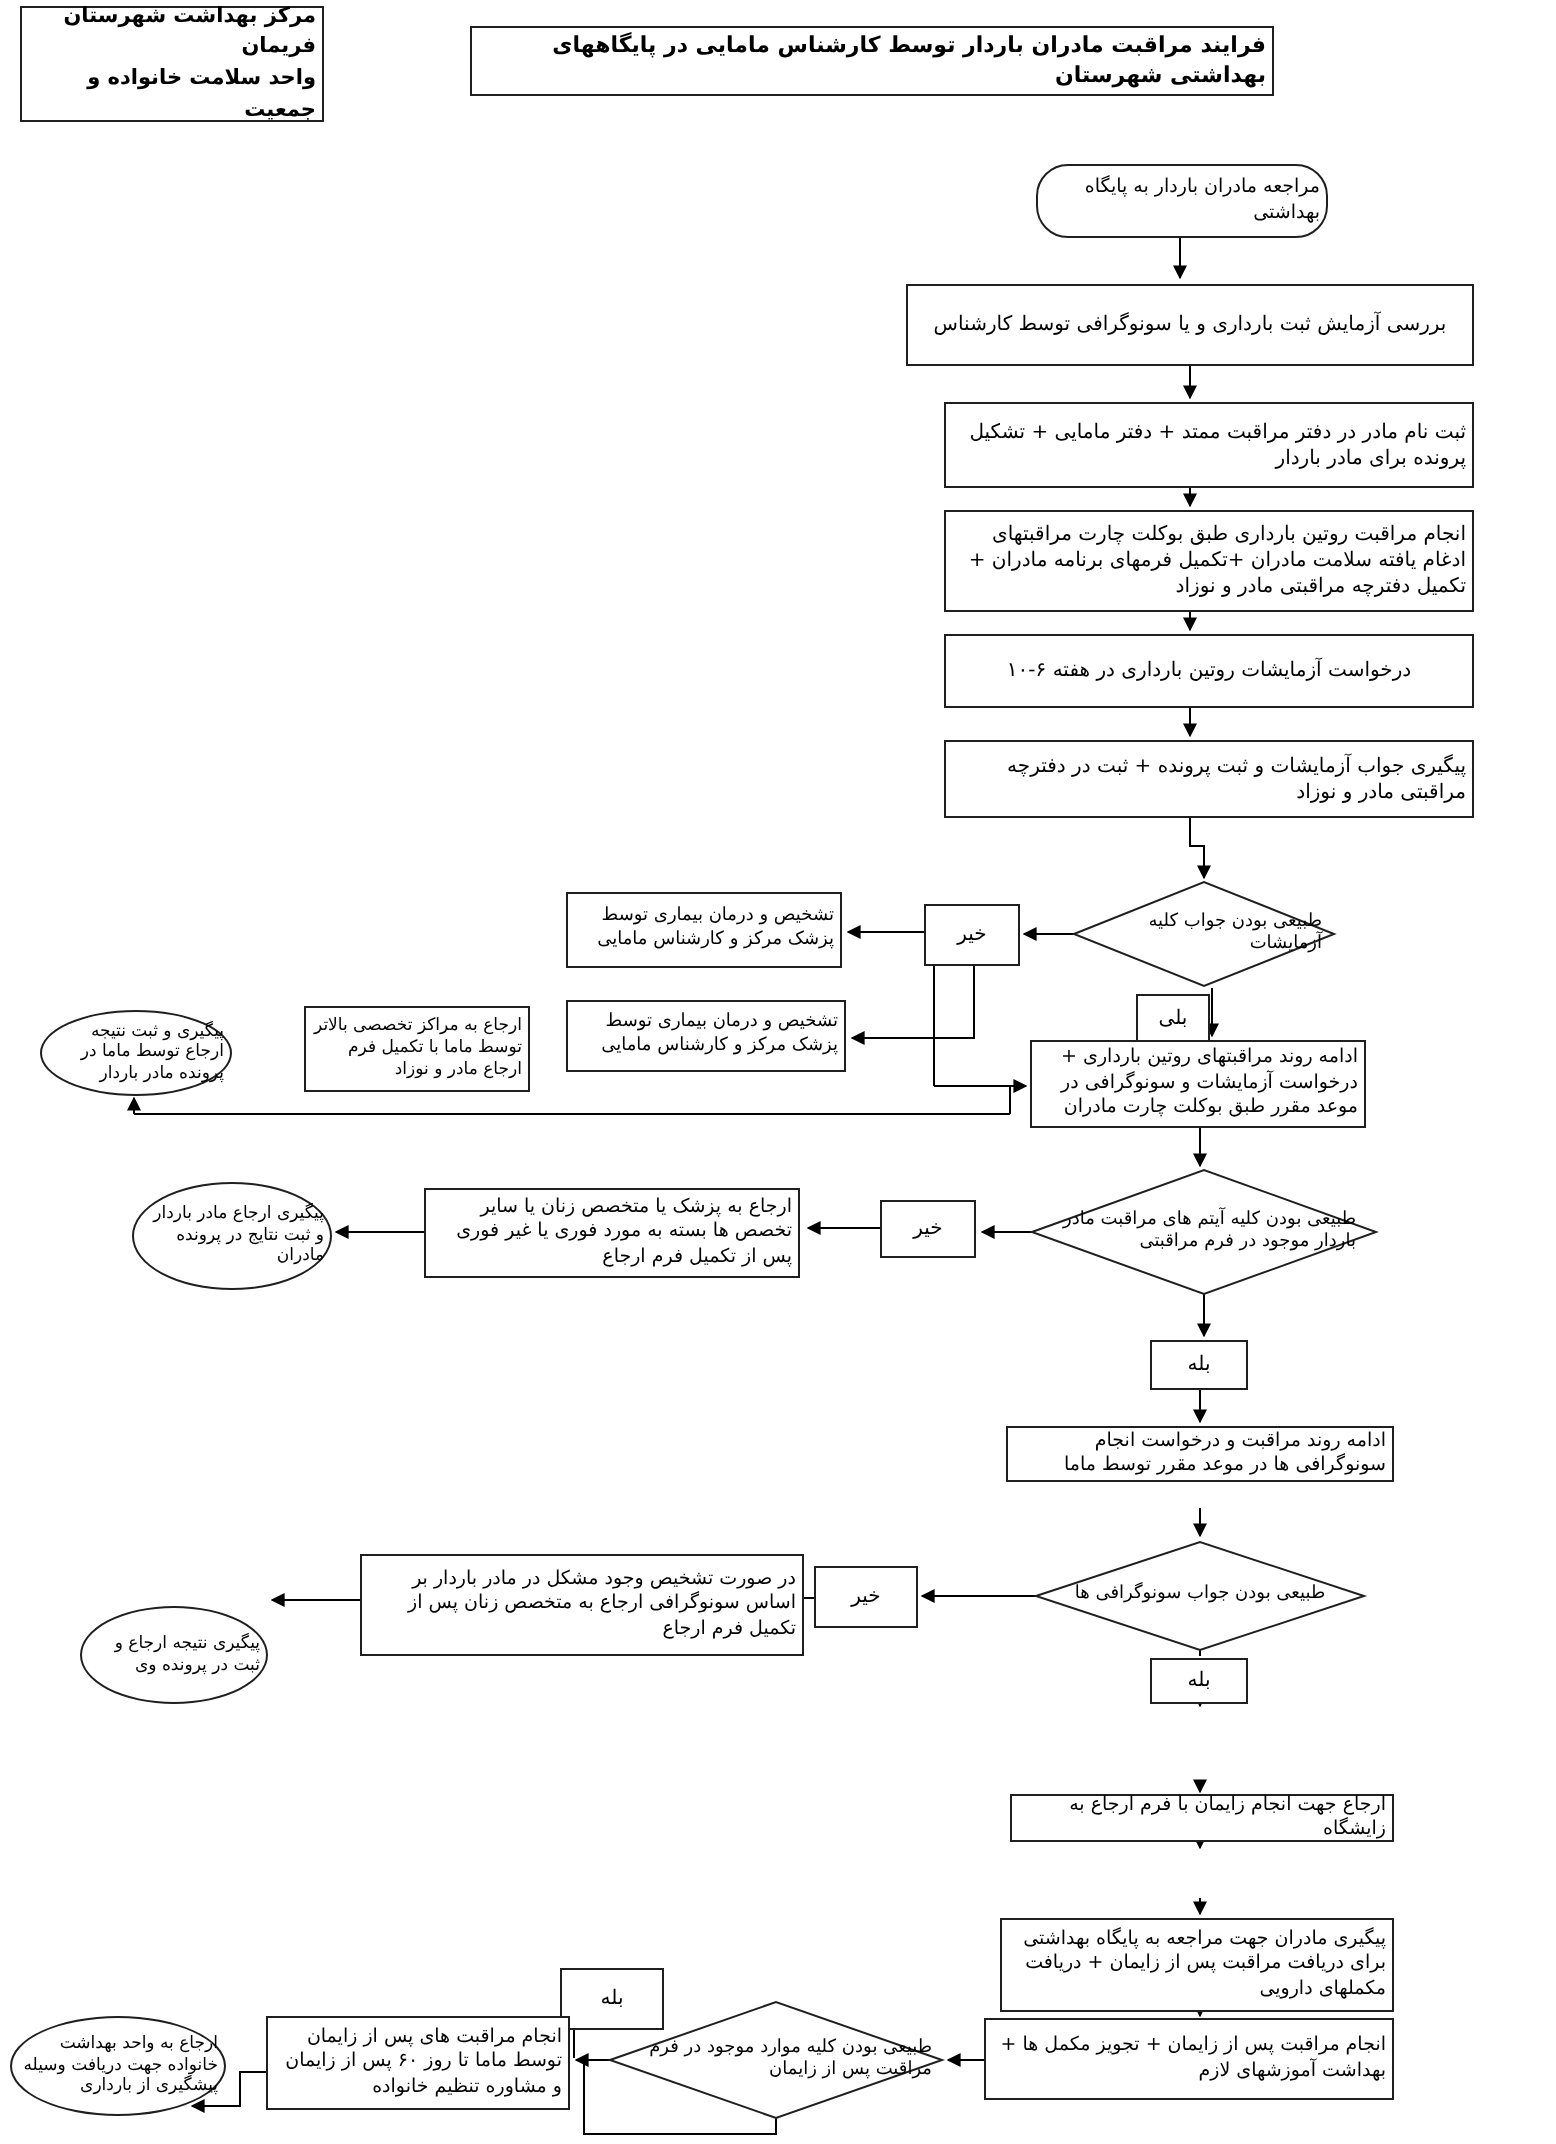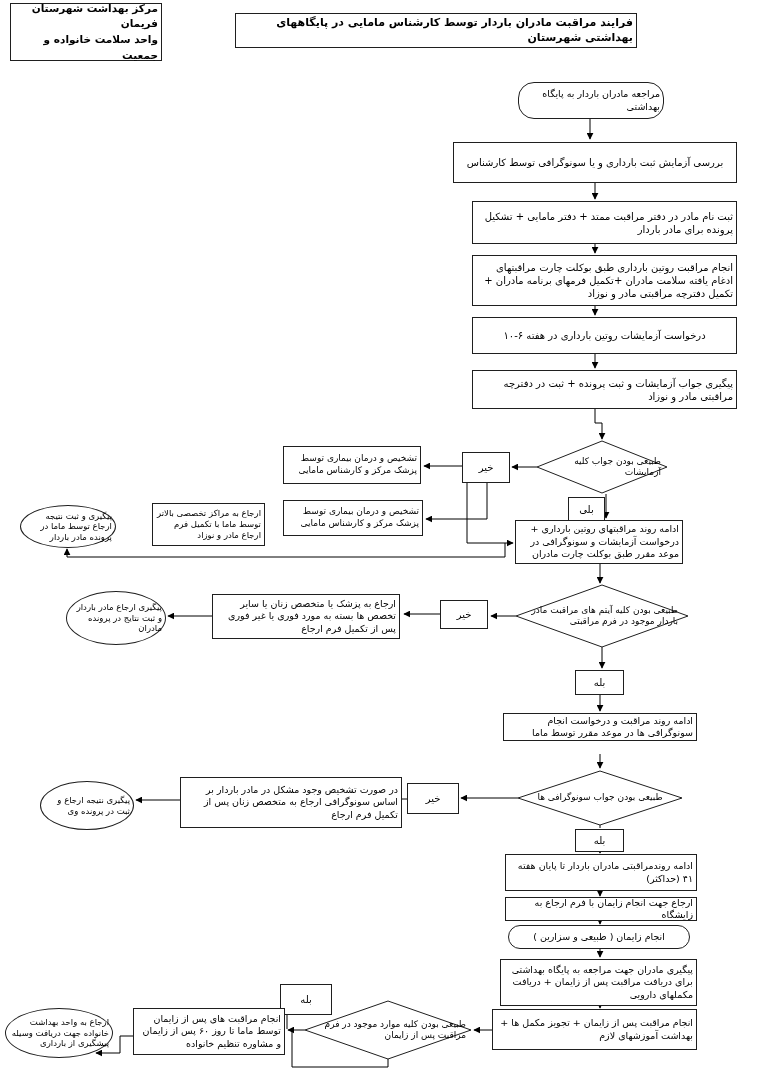--- a/index.html
+++ b/index.html
@@ -101,25 +101,23 @@
   <div class="n dlabel" style="left:526px;top:594px;width:152px;height:44px;">طبیعی بودن کلیه آیتم های مراقبت مادر باردار موجود در فرم مراقبتی</div>
   <div class="n b2" style="left:440px;top:600px;width:48px;height:29px;">خیر</div>
   <div class="n b2 f95" style="left:212px;top:594px;width:188px;height:45px;">ارجاع به پزشک یا متخصص زنان یا سایر تخصص ها بسته به مورد فوری یا غیر فوری پس از تکمیل فرم ارجاع</div>
   <div class="n oval" style="left:66px;top:591px;width:100px;height:54px;">پیگیری ارجاع مادر باردار و ثبت نتایج در پرونده مادران</div>
   <div class="n b2" style="left:575px;top:670px;width:49px;height:25px;">بله</div>
   <div class="n b1 f95" style="left:503px;top:713px;width:194px;height:28px;">ادامه روند مراقبت و درخواست انجام سونوگرافی ها در موعد مقرر توسط ماما</div>
 
   <div class="n dlabel" style="left:524px;top:790px;width:152px;height:16px;">طبیعی بودن جواب سونوگرافی ها</div>
   <div class="n b2" style="left:407px;top:783px;width:52px;height:31px;">خیر</div>
   <div class="n b2 f95" style="left:180px;top:777px;width:222px;height:51px;">در صورت تشخیص وجود مشکل در مادر باردار بر اساس سونوگرافی ارجاع به متخصص زنان پس از تکمیل فرم ارجاع</div>
-  <div class="n oval" style="left:40px;top:781px;width:94px;height:49px;">پیگیری نتیجه ارجاع و ثبت در پرونده وی</div>
+  <div class="n oval" style="left:40px;top:803px;width:94px;height:49px;">پیگیری نتیجه ارجاع و ثبت در پرونده وی</div>
   <div class="n b2" style="left:575px;top:829px;width:49px;height:23px;">بله</div>
-  <div class="n b1 f95" style="left:505px;top:854px;width:192px;height:37px;">ادامه روندمراقبتی مادران باردار تا پایان هفته ۴۱ (حداکثر)</div>
   <div class="n b1 f95" style="left:505px;top:897px;width:192px;height:24px;">ارجاع جهت انجام زایمان با فرم ارجاع به زایشگاه</div>
-  <div class="n stadium" style="left:508px;top:925px;width:182px;height:24px;">انجام زایمان ( طبیعی و سزارین )</div>
   <div class="n b1 f95" style="left:500px;top:959px;width:197px;height:47px;">پیگیری مادران جهت مراجعه به پایگاه بهداشتی برای دریافت مراقبت پس از زایمان + دریافت مکملهای دارویی</div>
   <div class="n b1 f95" style="left:492px;top:1009px;width:205px;height:41px;">انجام مراقبت پس از زایمان + تجویز مکمل ها + بهداشت آموزشهای لازم</div>
 
   <div class="n dlabel" style="left:310px;top:1012px;width:156px;height:36px;">طبیعی بودن کلیه موارد موجود در فرم مراقبت پس از زایمان</div>
   <div class="n b2" style="left:280px;top:984px;width:52px;height:31px;">بله</div>
   <div class="n b2 f95" style="left:133px;top:1008px;width:152px;height:47px;">انجام مراقبت های پس از زایمان توسط ماما تا روز ۶۰ پس از زایمان و مشاوره تنظیم خانواده</div>
   <div class="n oval" style="left:5px;top:1008px;width:108px;height:50px;">ارجاع به واحد بهداشت خانواده جهت دریافت وسیله پیشگیری از بارداری</div>
 
 </div>
 

